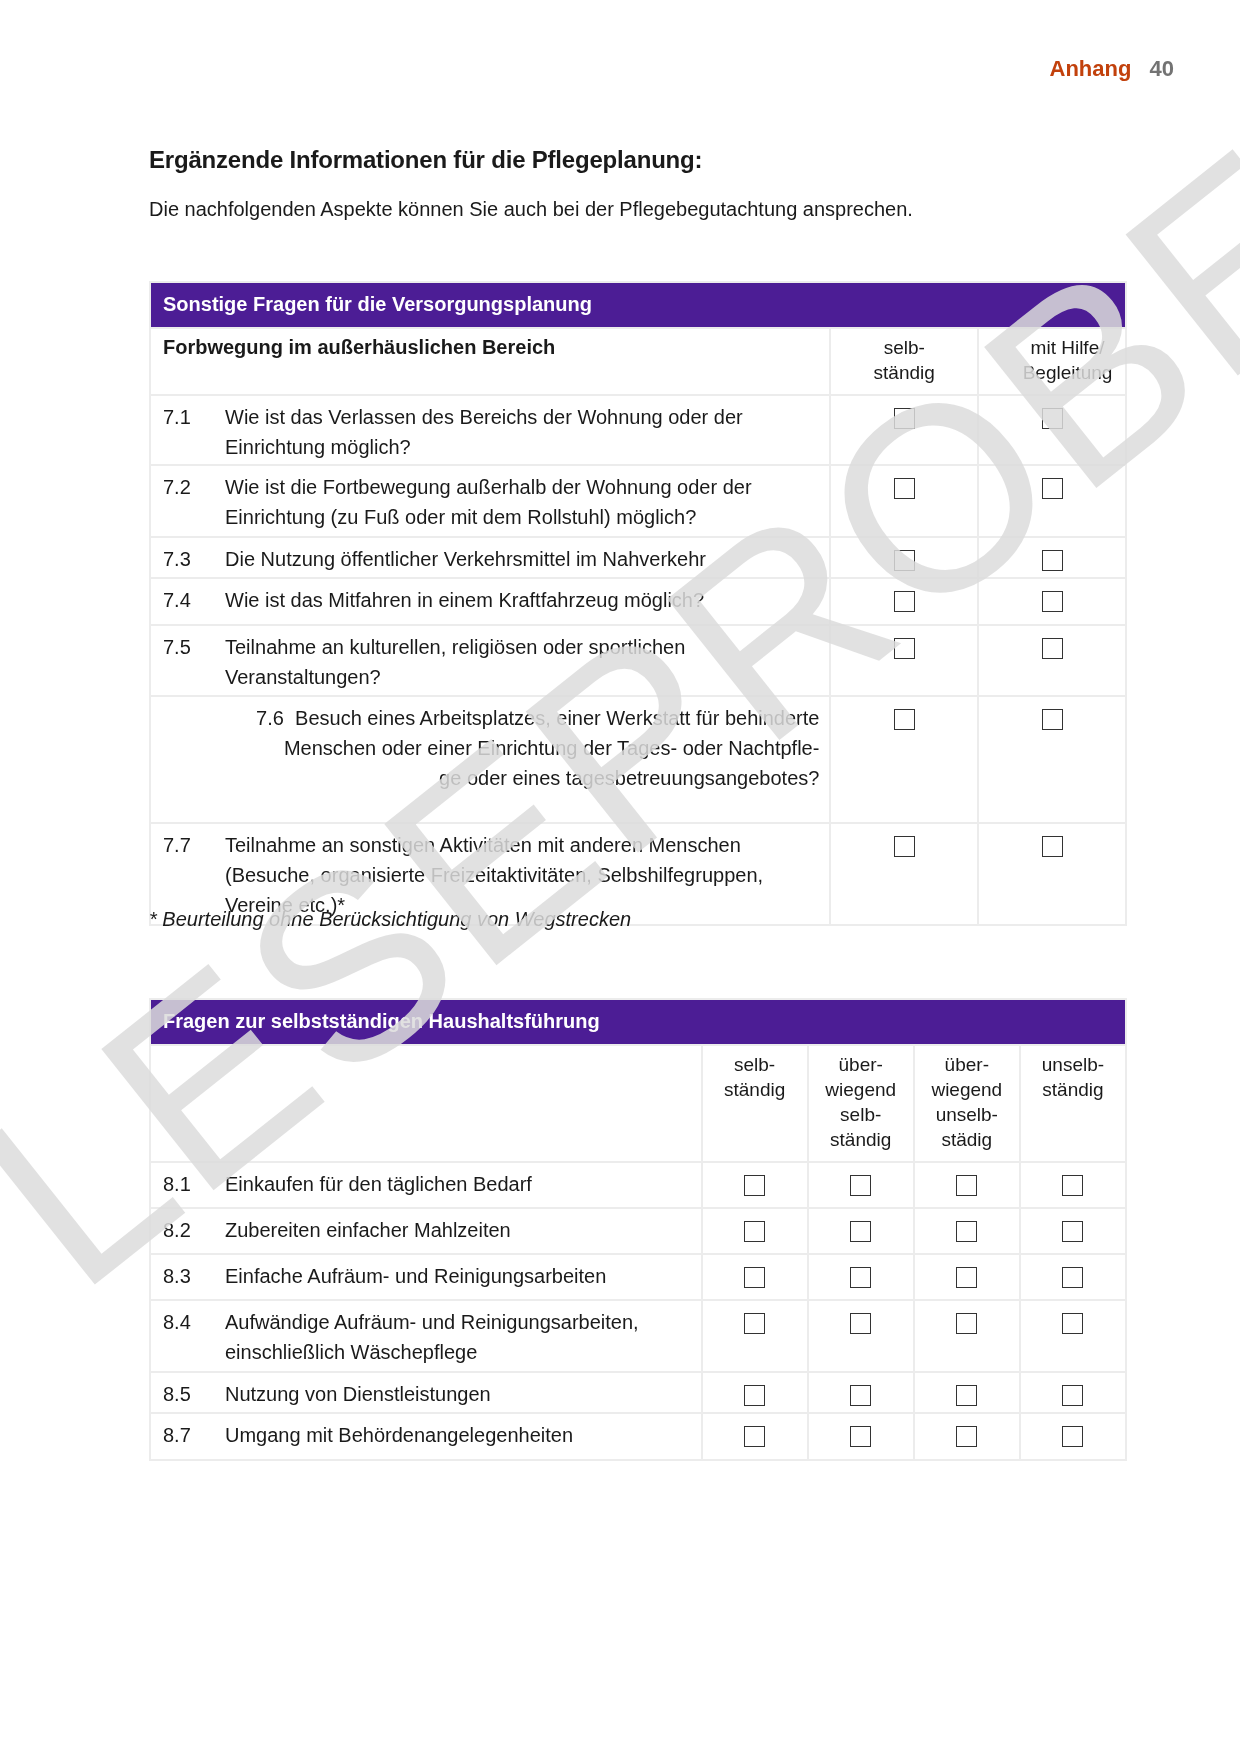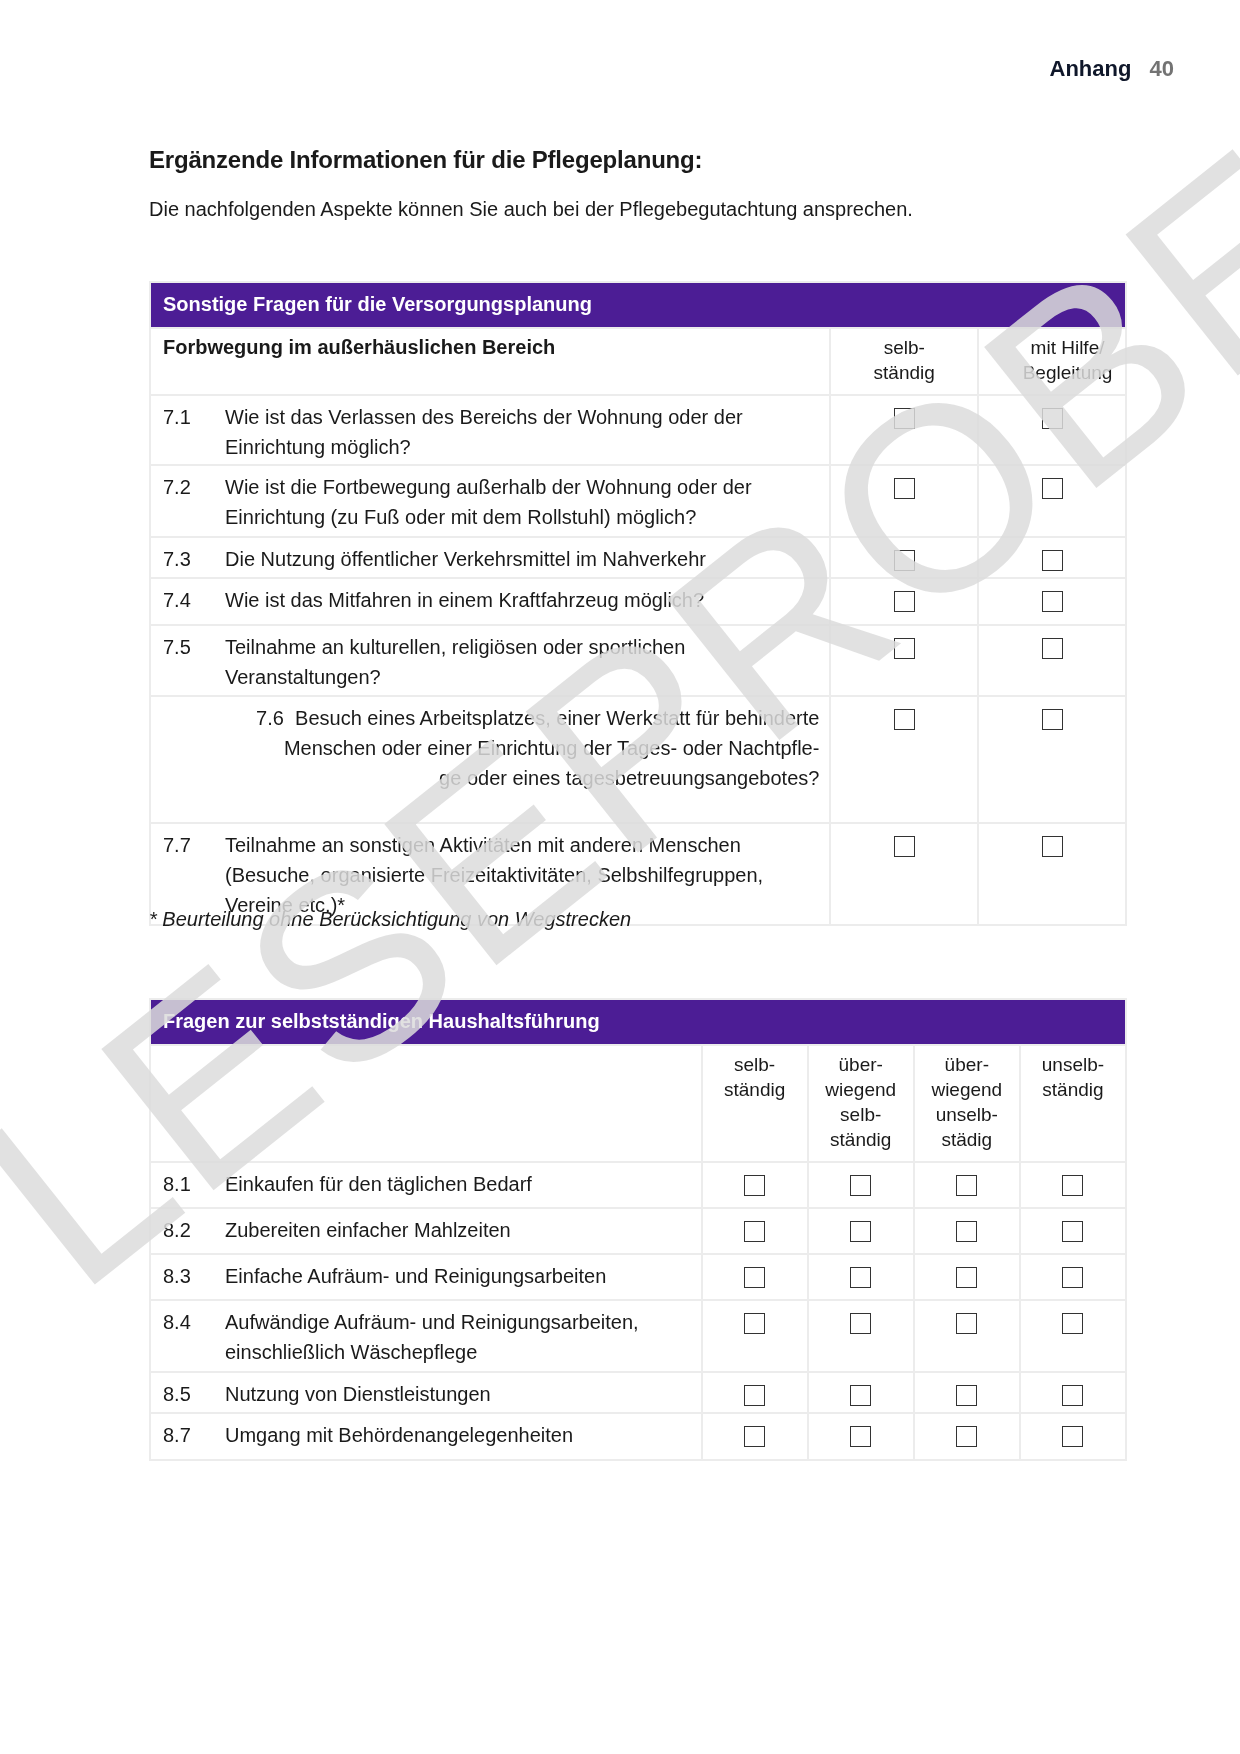--- a/index.html
+++ b/index.html
@@ -1,19 +1,19 @@
 <!DOCTYPE html>
 <html><head>
 <meta charset="utf-8">
 <style>
   html, body { margin: 0; padding: 0; background: #ffffff; }
   body { width: 1240px; height: 1754px; position: relative; overflow: hidden;
          font-family: "Liberation Sans", sans-serif; color: #1a1a1a; }
   .page-header { position: absolute; top: 56px; right: 66px; font-size: 22px; font-weight: bold; }
-  .page-header .section { color: #0f172a; margin-right: 12px; }
+  .page-header .section { color: #c2410c; margin-right: 12px; }
   .page-header .num { color: #737373; }
   .title { position: absolute; left: 149px; top: 146px; font-size: 24px; font-weight: bold; margin: 0; letter-spacing: -0.2px; }
   .subtitle { position: absolute; left: 149px; top: 198px; font-size: 20px; margin: 0; }
   table.form { position: absolute; left: 149px; width: 978px; border-collapse: collapse; font-size: 20px; }
   table.form td, table.form th { border: 2px solid #ececec; vertical-align: top; }
   .bar th { background: #4c1d95; color: #ffffff; text-align: left; font-weight: bold; font-size: 20px;
             padding: 10px 12px 0 12px; height: 34px; border-color: #6e6e6e; }
   .colhead th { font-weight: normal; text-align: center; line-height: 25px; padding-top: 6px; font-size: 19px; }
   .colhead th.group { text-align: left; font-weight: bold; padding-left: 12px; font-size: 20px; }
   td.q { padding: 6px 10px 0 12px; line-height: 30px; }

